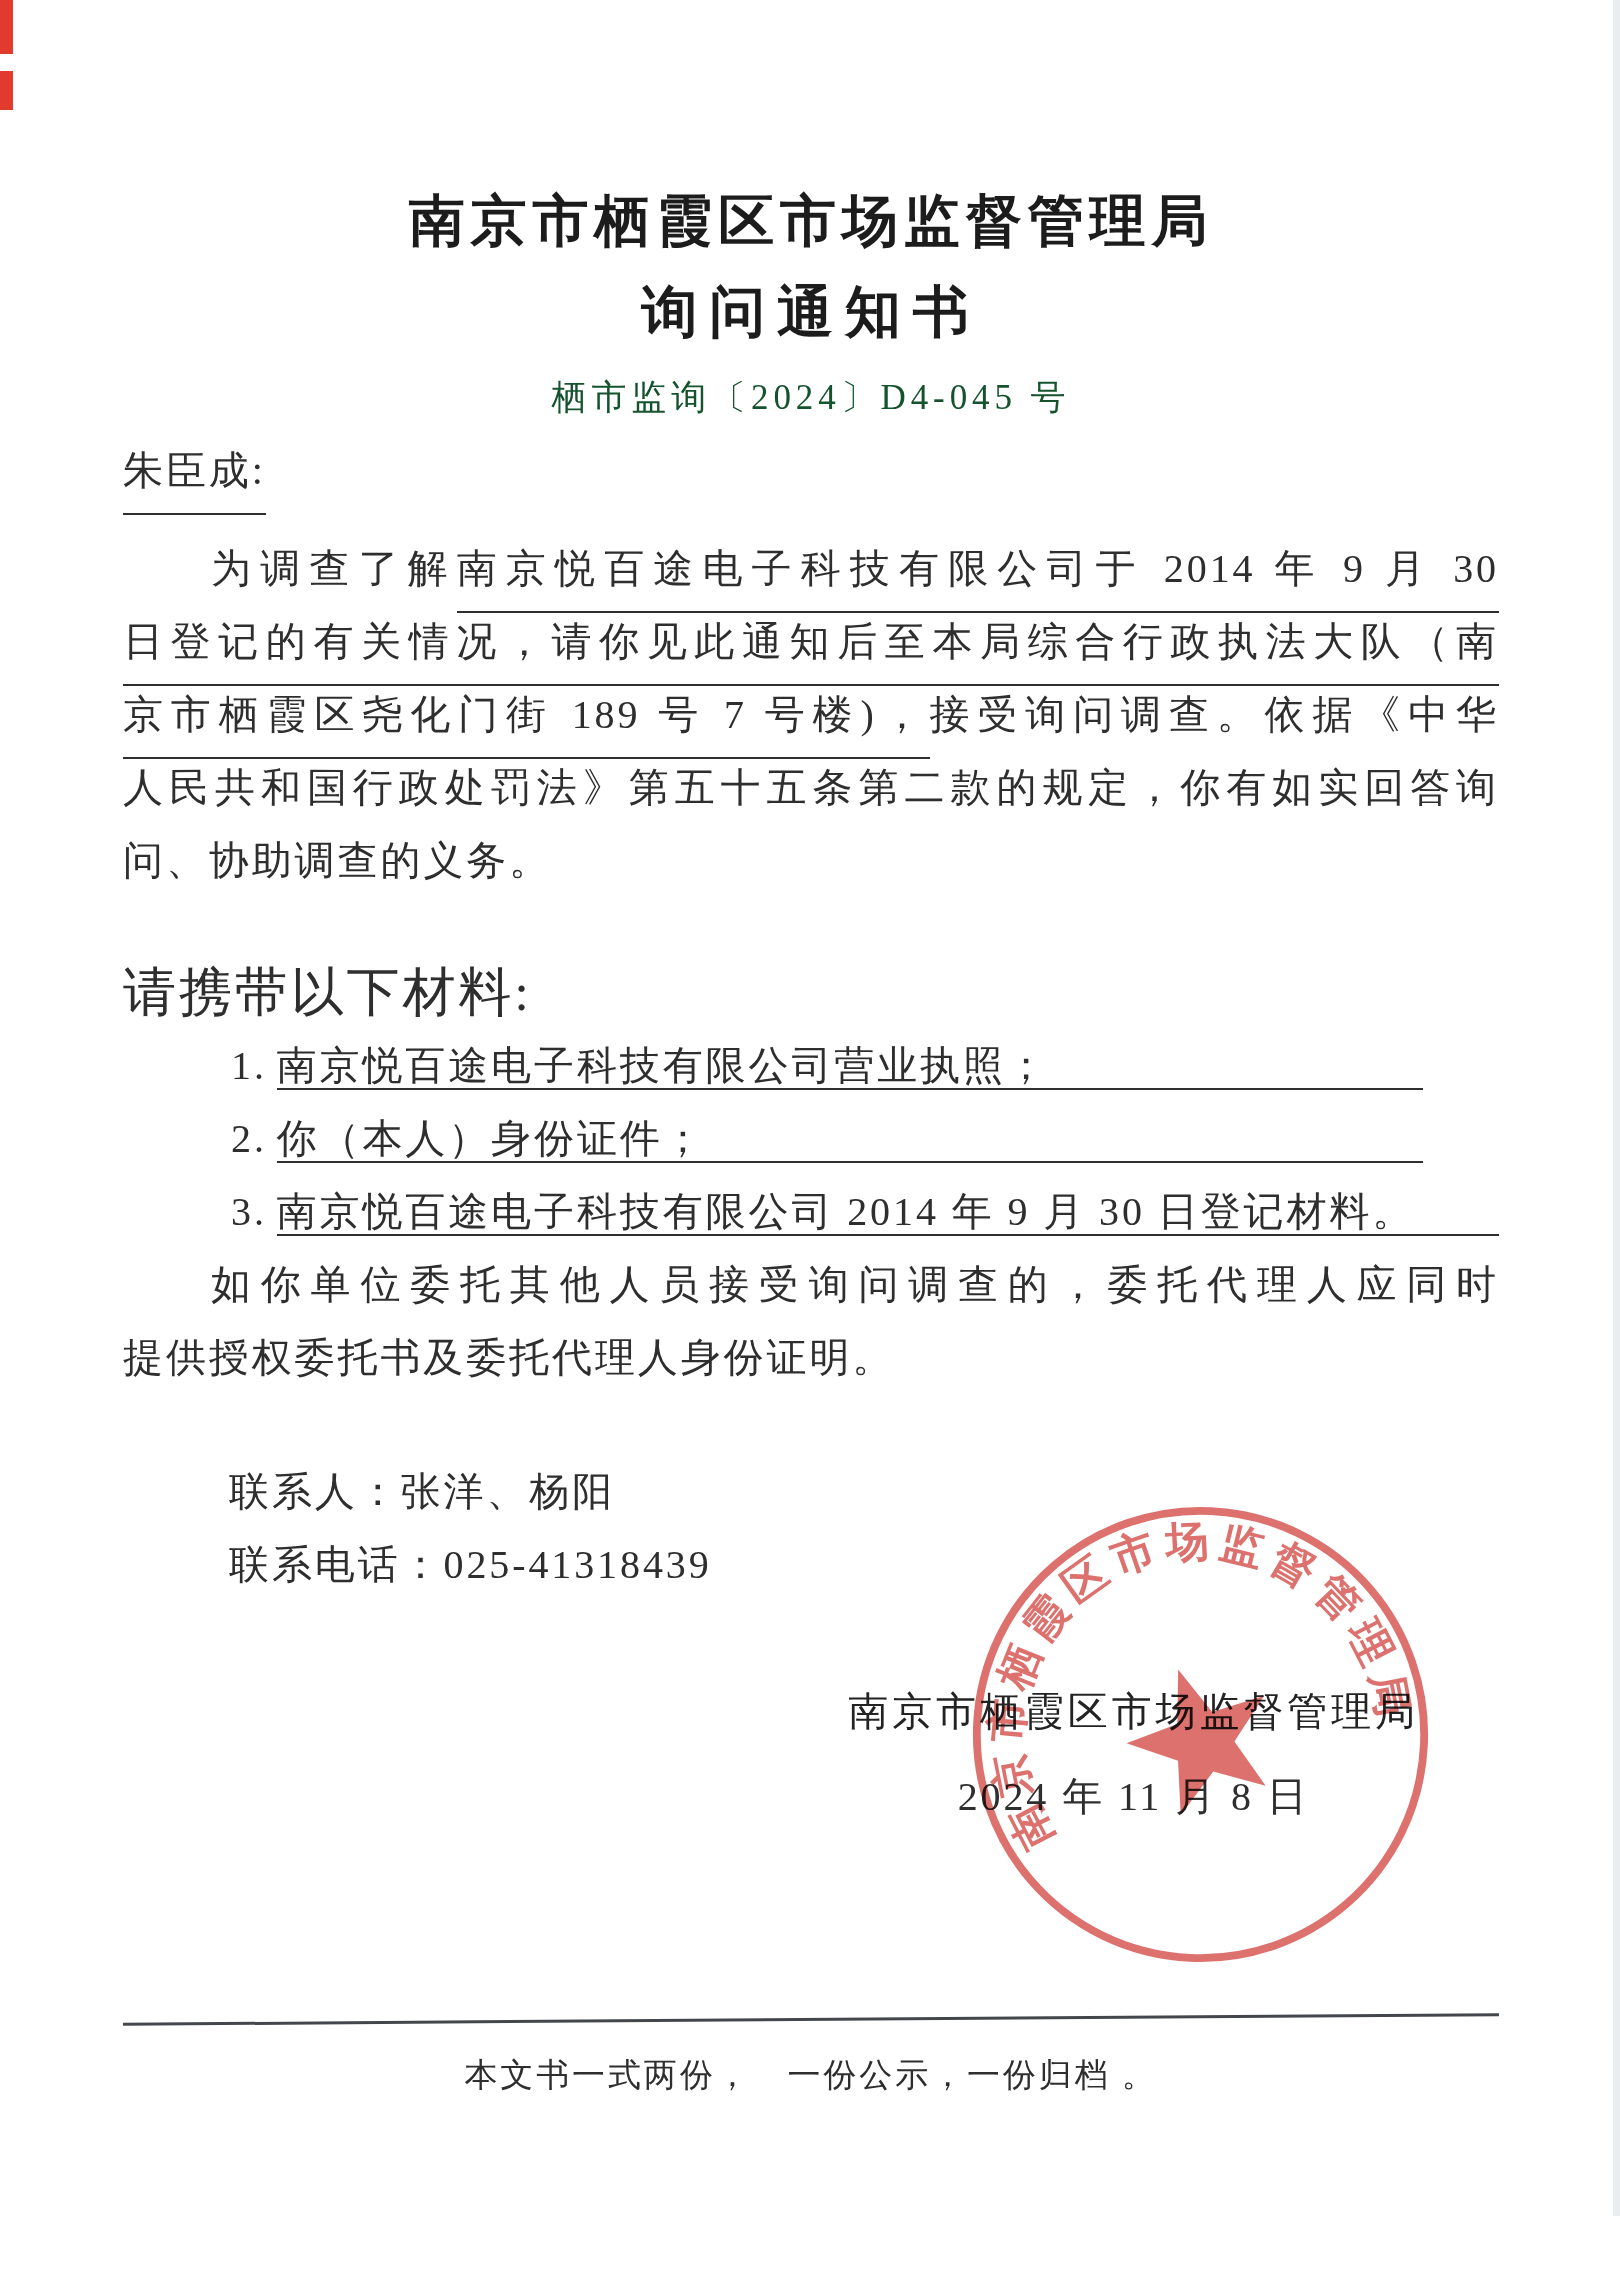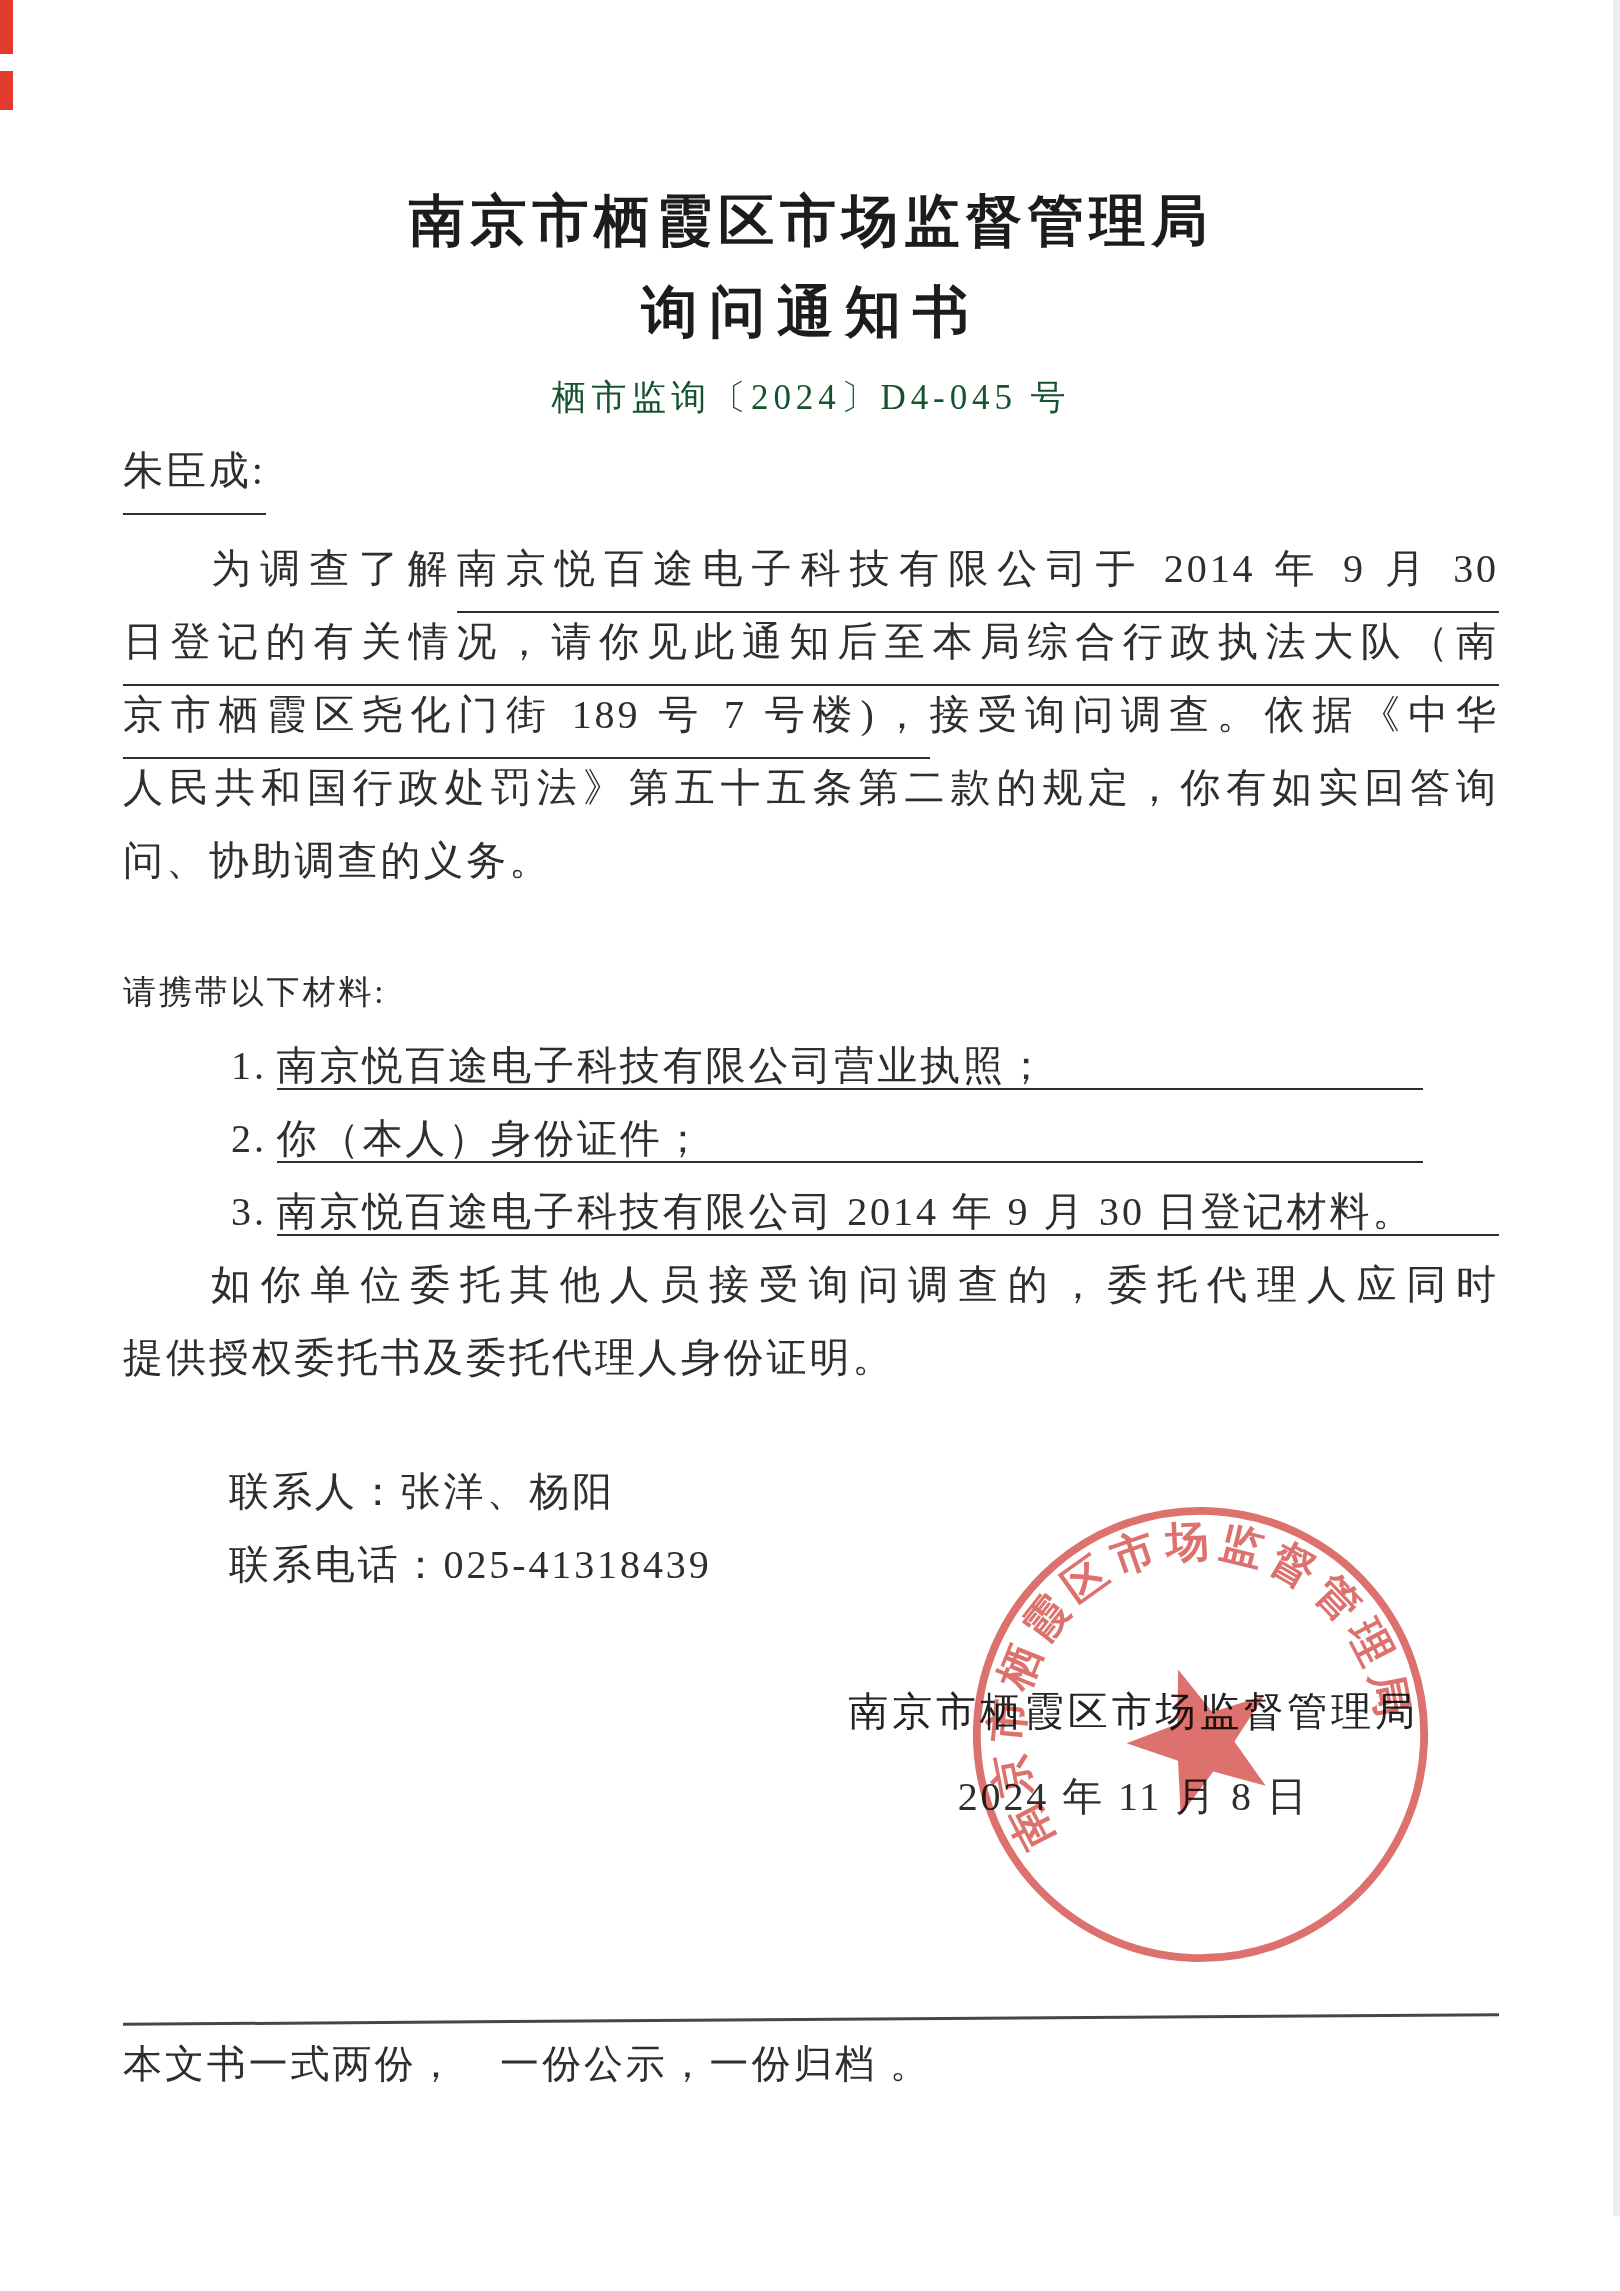--- a/index.html
+++ b/index.html
@@ -20,38 +20,38 @@
             line-height:49px; color:#14532d; }
 
   .addressee { margin-top:19.6px; font-size:40px; letter-spacing:2.9px; line-height:57px; }
 
   .para { margin-top:33px; }
   .pline { font-size:40px; letter-spacing:2.9px; line-height:73px; height:73px; }
   .fill { text-align:justify; text-align-last:justify; }
   .ind { text-indent:88px; }
   .u { border-bottom:2.9px solid var(--underline,#2f2f2f); padding-bottom:20px; }
 
-  .mintro { margin-top:59px; font-size:33px; letter-spacing:2.9px; line-height:73px; height:73px; }
+  .mintro { margin-top:59px; font-size:53px; letter-spacing:2.9px; line-height:73px; height:73px; }
 
   .item { display:flex; padding-left:108px; padding-right:76px; font-size:40px;
           letter-spacing:2.9px; line-height:73px; height:73px; }
   .item.full { padding-right:0; }
   .item .num { margin-right:9.8px; }
   .item .itext { border-bottom:2.9px solid var(--underline,#2f2f2f); margin-bottom:11.8px; }
   .item .ufill { flex:1 1 auto; border-bottom:2.9px solid var(--underline,#2f2f2f); margin-bottom:11.8px; }
 
   .contact { font-size:40px; letter-spacing:2.9px; line-height:73px; height:73px; padding-left:106px; }
   .contact.first { margin-top:61px; }
 
   .sigblock { margin-top:82px; margin-left:auto; margin-right:80px; width:max-content; text-align:center; }
   .sig-org { font-size:40px; letter-spacing:3.9px; line-height:57px; color:#232323; }
   .sig-date { margin-top:29px; font-size:40px; letter-spacing:2.9px; line-height:55px; }
 
   .footer-rule { margin-top:194px; border-top:3.9px solid #43474b; transform:rotate(-0.4deg); }
-  .footer-note { margin-top:13px; font-size:39px; letter-spacing:2.9px; line-height:59px; }
+  .footer-note { margin-top:25px; font-size:33px; letter-spacing:2.9px; line-height:59px;text-align:center; }
 
   .seal { position:absolute; left:968px; top:1502px; width:465px; height:465px;
           color: var(--seal-red,#d5524e); opacity:0.82; mix-blend-mode:multiply;
           transform:rotate(-19deg); }
   .seal svg { display:block; width:100%; height:100%; }
   .seal text { font-family: "Liberation Serif", "DejaVu Serif", serif; font-weight:bold; }
 </style>
 </head>
 <body>
 

